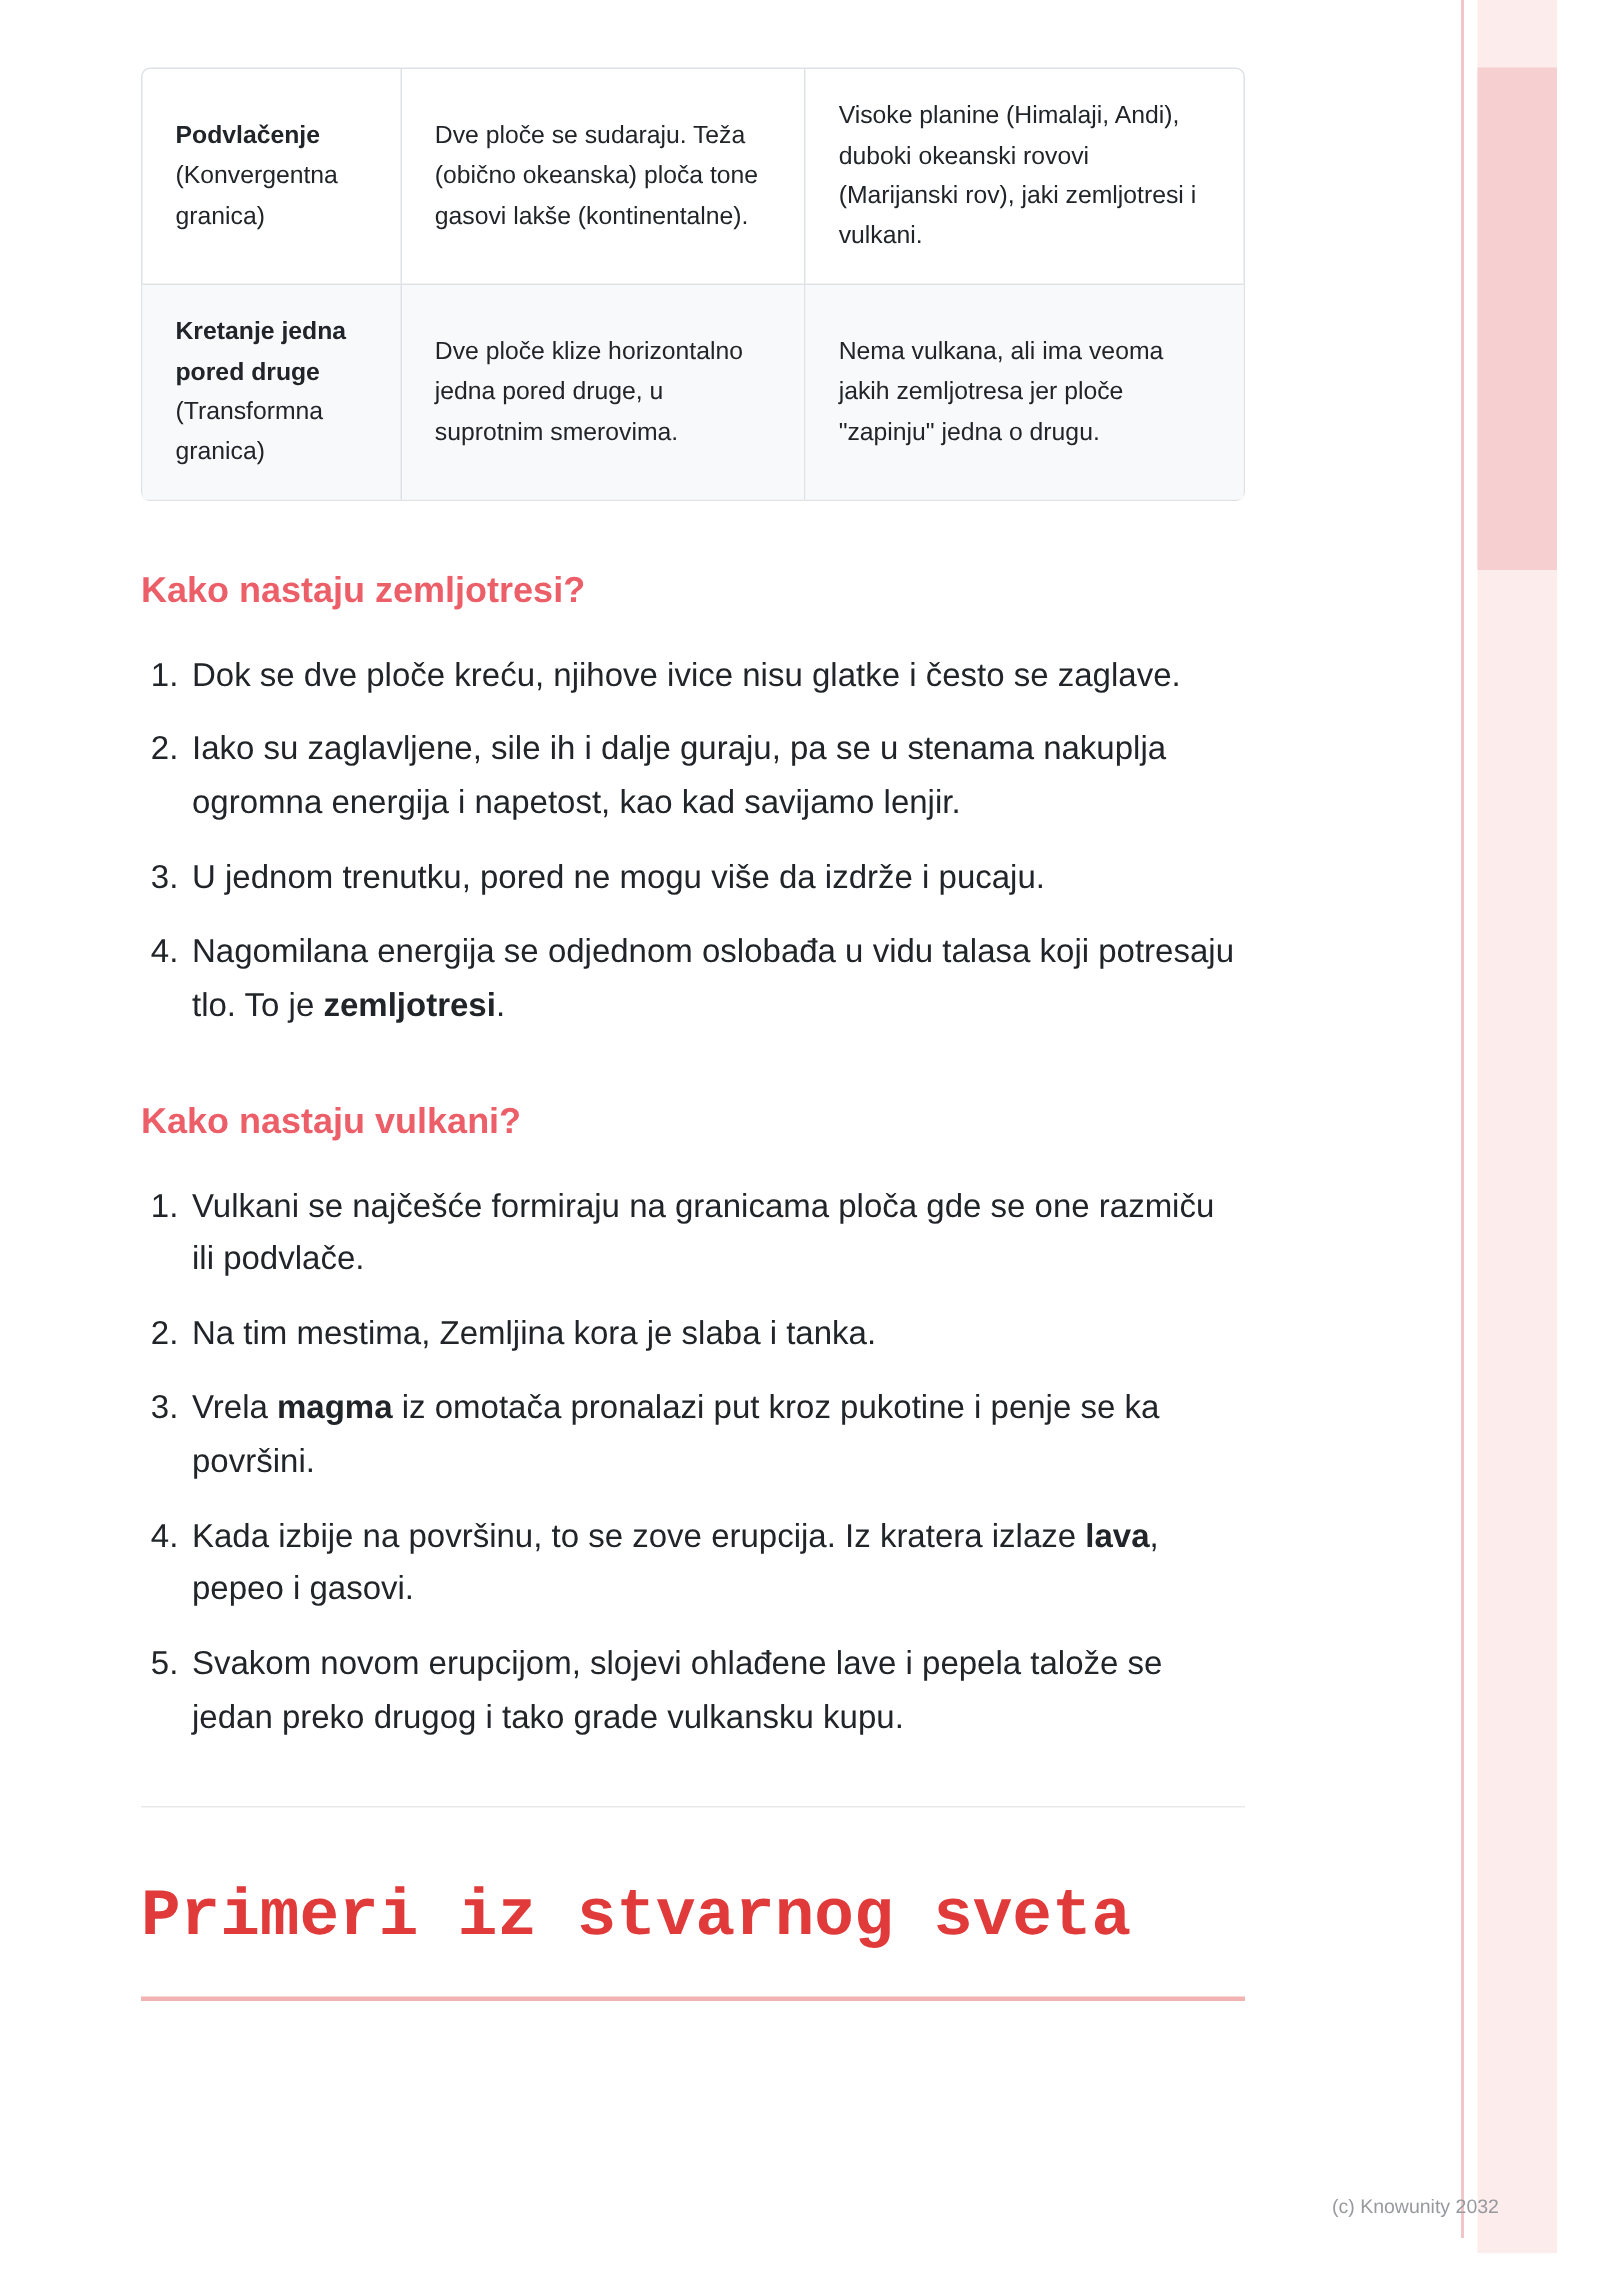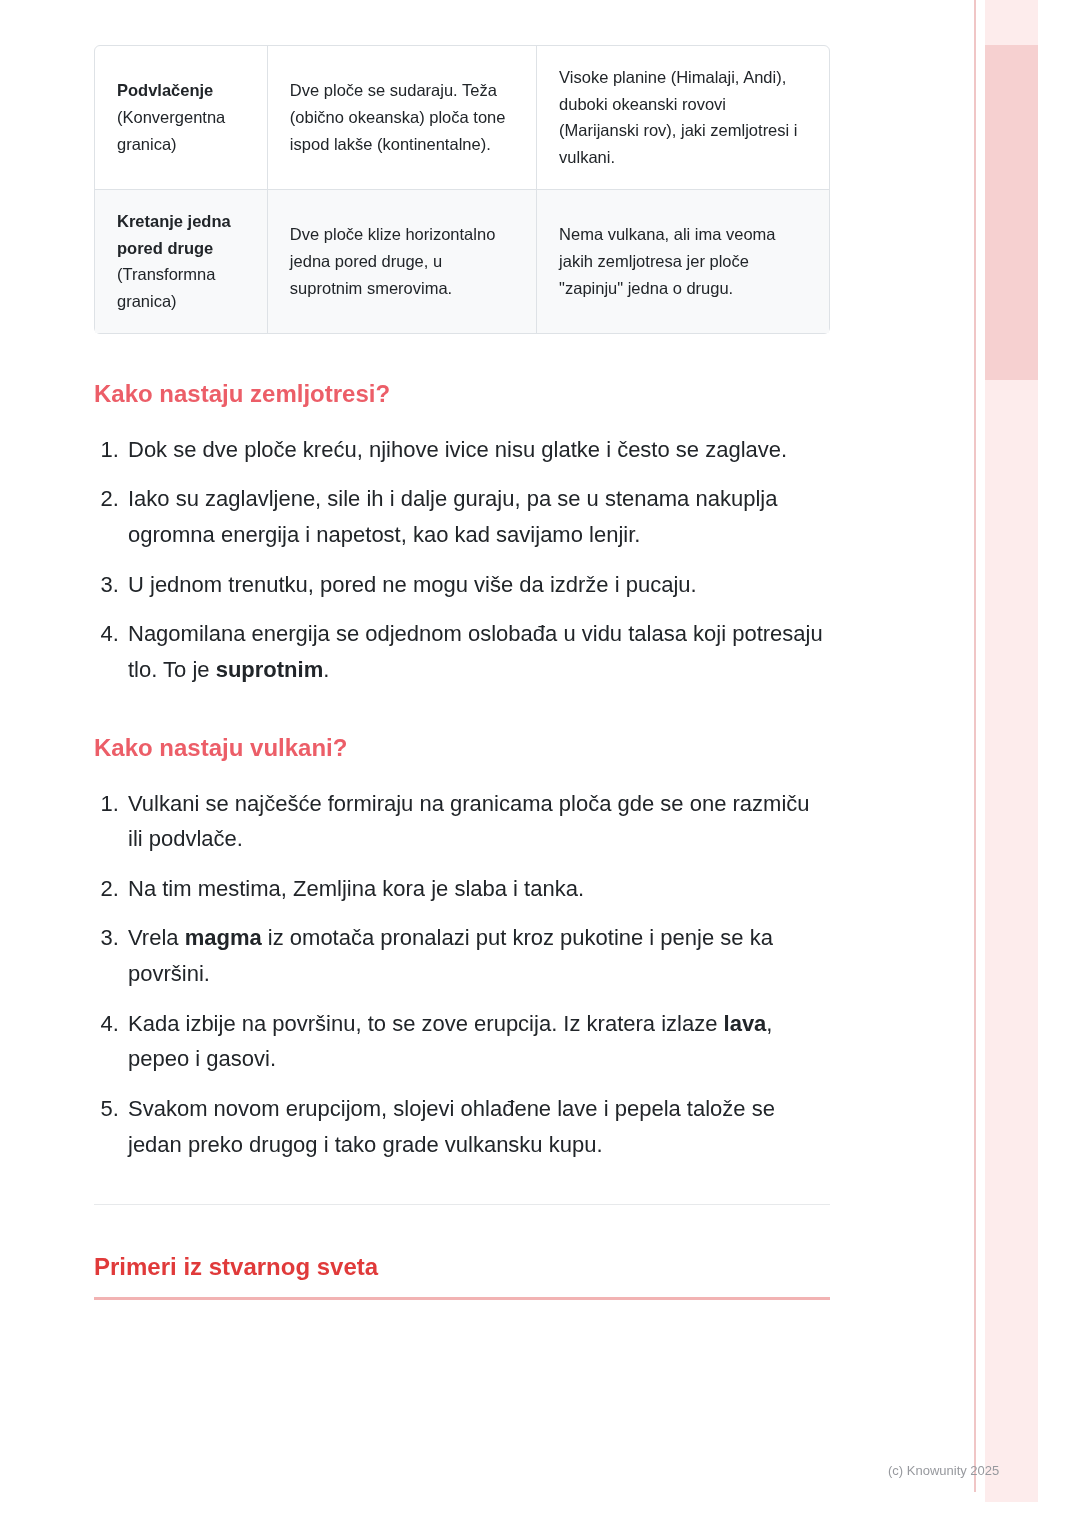--- a/index.html
+++ b/index.html
@@ -77,25 +77,26 @@
   ol.steps li strong { font-weight: 700; }
 
   
   hr.divider {
     border: none;
     border-top: 1px solid #e7e9eb;
     margin: 42px 0 0 0;
   }
   h1.main-heading {
     color: var(--main-heading);
-    font-size: 24px;
+    font-size: 44px;
     font-weight: 700;
     margin: 48px 0 0 0;
-    padding-bottom: 16px;
+    padding-bottom: 28px;
     border-bottom: 3px solid var(--heading-underline);
+    font-family: Liberation Mono, monospace;
   }
 
   
   .edge-line {
     position: absolute;
     left: 974px; top: 0;
     width: 2px; height: 1492px;
     background: var(--edge-line);
   }
   .scrollbar-track {
@@ -129,40 +130,40 @@
         <col class="c1">
         <col class="c2">
         <col class="c3">
       </colgroup>
     <tbody>
       <tr>
         <td>
           <span class="term">Podvlačenje</span>
           <span class="sub">(Konvergentna granica)</span>
         </td>
-        <td>Dve ploče se sudaraju. Teža (obično okeanska) ploča tone ispod lakše (kontinentalne).</td>
+        <td>Dve ploče se sudaraju. Teža (obično okeanska) ploča tone gasovi lakše (kontinentalne).</td>
         <td>Visoke planine (Himalaji, Andi), duboki okeanski rovovi (Marijanski rov), jaki zemljotresi i vulkani.</td>
       </tr>
       <tr>
         <td>
           <span class="term">Kretanje jedna pored druge</span>
           <span class="sub">(Transformna granica)</span>
         </td>
         <td>Dve ploče klize horizontalno jedna pored druge, u suprotnim smerovima.</td>
         <td>Nema vulkana, ali ima veoma jakih zemljotresa jer ploče "zapinju" jedna o drugu.</td>
       </tr>
     </tbody>
   </table>
 
   <h3 class="section-heading">Kako nastaju zemljotresi?</h3>
   <ol class="steps">
     <li><span>Dok se dve ploče kreću, njihove ivice nisu glatke i često se zaglave.</span><strong></strong><span></span></li>
     <li><span>Iako su zaglavljene, sile ih i dalje guraju, pa se u stenama nakuplja ogromna energija i napetost, kao kad savijamo lenjir.</span><strong></strong><span></span></li>
     <li><span>U jednom trenutku, pored ne mogu više da izdrže i pucaju.</span><strong></strong><span></span></li>
-    <li><span>Nagomilana energija se odjednom oslobađa u vidu talasa koji potresaju tlo. To je </span><strong>suprotnim</strong><span>.</span></li>
+    <li><span>Nagomilana energija se odjednom oslobađa u vidu talasa koji potresaju tlo. To je </span><strong>zemljotresi</strong><span>.</span></li>
   </ol>
 
   <h3 class="section-heading">Kako nastaju vulkani?</h3>
   <ol class="steps">
     <li><span>Vulkani se najčešće formiraju na granicama ploča gde se one razmiču ili podvlače.</span><strong></strong><span></span></li>
     <li><span>Na tim mestima, Zemljina kora je slaba i tanka.</span><strong></strong><span></span></li>
     <li><span>Vrela </span><strong>magma</strong><span> iz omotača pronalazi put kroz pukotine i penje se ka površini.</span></li>
     <li><span>Kada izbije na površinu, to se zove erupcija. Iz kratera izlaze </span><strong>lava</strong><span>, pepeo i gasovi.</span></li>
     <li><span>Svakom novom erupcijom, slojevi ohlađene lave i pepela talože se jedan preko drugog i tako grade vulkansku kupu.</span><strong></strong><span></span></li>
   </ol>
@@ -171,13 +172,13 @@
 
   <h1 class="main-heading">Primeri iz stvarnog sveta</h1>
 
 </div>
 
 <div class="edge-line"></div>
 <div class="scrollbar-track">
   <div class="scrollbar-thumb"></div>
 </div>
 
-<div class="watermark">(c) Knowunity 2025</div>
+<div class="watermark">(c) Knowunity 2032</div>
 
 </body></html>

